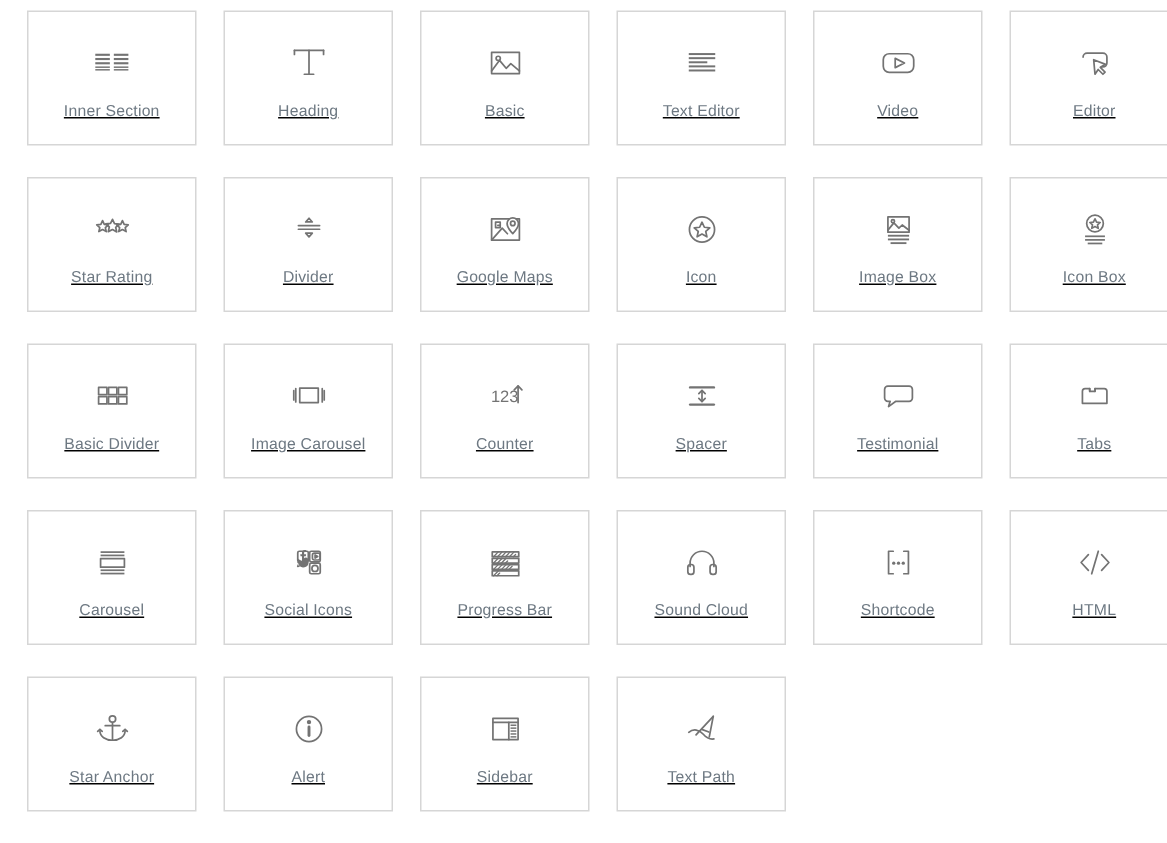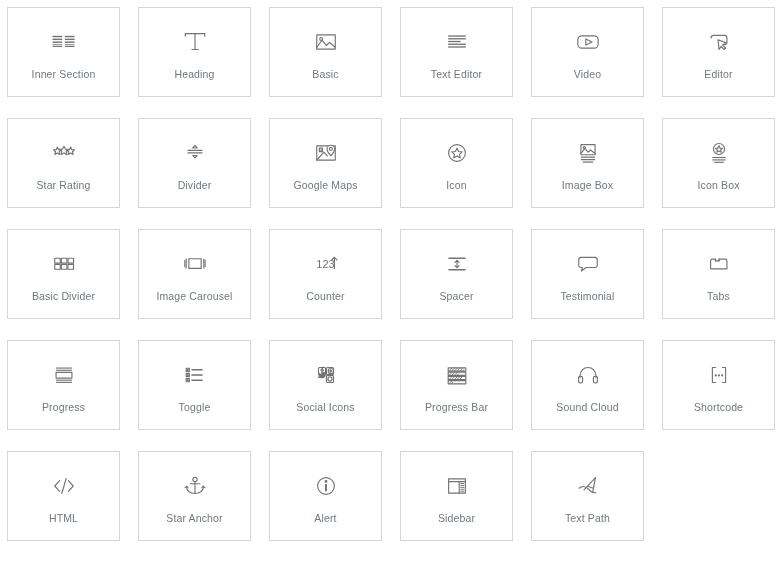--- a/index.html
+++ b/index.html
@@ -5,28 +5,29 @@
   html,body{margin:0;padding:0;}
   body{
     width:778px;height:562px;
     background:#ffffff;
     font-family:"Liberation Sans", sans-serif;
     overflow:hidden;
   }
   #widget-grid{
     box-sizing:border-box;
     width:778px;height:543px;
-    padding:7px 7px;
+    padding:7px 18px;
     display:grid;
     grid-template-columns:repeat(6,113px);
     grid-template-rows:repeat(5,90px);
     column-gap:18px;
     row-gap:21px;
     align-content:start;
     justify-content:start;
+    text-decoration:underline;
   }
   .widget-card{
     box-sizing:border-box;
     width:113px;height:90px;
     background:#ffffff;
     border:1px solid #d6d6d6;
     display:flex;
     flex-direction:column;
     align-items:center;
     justify-content:center;
@@ -304,39 +305,21 @@
           </g>
 <g fill="none" stroke="currentColor" stroke-width="1.3" stroke-linecap="round" stroke-linejoin="round">
             <rect x="8" y="14" width="18" height="6.5"></rect>
           </g>
 <g fill="currentColor">
             <rect x="8" y="22.2" width="18" height="1.3"></rect>
             <rect x="8" y="24.7" width="18" height="1.3"></rect>
           </g>
         </svg>
       </span>
-      <span class="widget-label">Progress</span>
-    </div>
-    <div class="widget-card">
-      <span class="widget-icon">
-        <svg viewBox="0 0 34 34" width="30" height="30">
-          <g fill="none" stroke="currentColor" stroke-width="1.3" stroke-linecap="round" stroke-linejoin="round">
-<rect x="7" y="9.3" width="3.6" height="3.6"></rect>
-            <path d="M7.9 11.1h1.8M8.8 10.2v1.8"></path>
-<rect x="7" y="15.2" width="3.6" height="3.6"></rect>
-            <path d="M7.9 17h1.8M8.8 16.1v1.8"></path>
-<rect x="7" y="21.1" width="3.6" height="3.6"></rect>
-            <path d="M7.9 22.9h1.8M8.8 22v1.8"></path>
-<path d="M13.5 11.1h11.5" stroke-width="1.6"></path>
-            <path d="M13.5 17h11.5" stroke-width="1.6"></path>
-            <path d="M13.5 22.9h11.5" stroke-width="1.6"></path>
-          </g>
-        </svg>
-      </span>
-      <span class="widget-label">Toggle</span>
+      <span class="widget-label">Carousel</span>
     </div>
     <div class="widget-card">
       <span class="widget-icon">
         <svg viewBox="0 0 34 34" width="30" height="30">
           <g fill="none" stroke="currentColor" stroke-width="1.3" stroke-linecap="round" stroke-linejoin="round">
 <rect x="8.5" y="8.5" width="8" height="8" rx="1.2"></rect>
 <path d="M13.3 16.5v-4.2h1.3l.2-1.5h-1.5v-1c0-.45.12-.75.75-.75h.8V7.7c-.14-.02-.62-.06-1.18-.06-1.17 0-1.97.71-1.97 2.02v1.13h-1.3l.2 1.5h1.1v4.2z" fill="currentColor" stroke="none"></path>
 <rect x="17.5" y="8.5" width="8" height="8" rx="1.2"></rect>
 <path d="M19.6 11.3a1.4 1.4 0 0 1 1.4-1.4h3a1.4 1.4 0 0 1 1.4 1.4v2.4a1.4 1.4 0 0 1-1.4 1.4h-3a1.4 1.4 0 0 1-1.4-1.4z"></path>
 <path d="M21.6 11.3l2 1.2-2 1.2z" fill="currentColor"></path>

